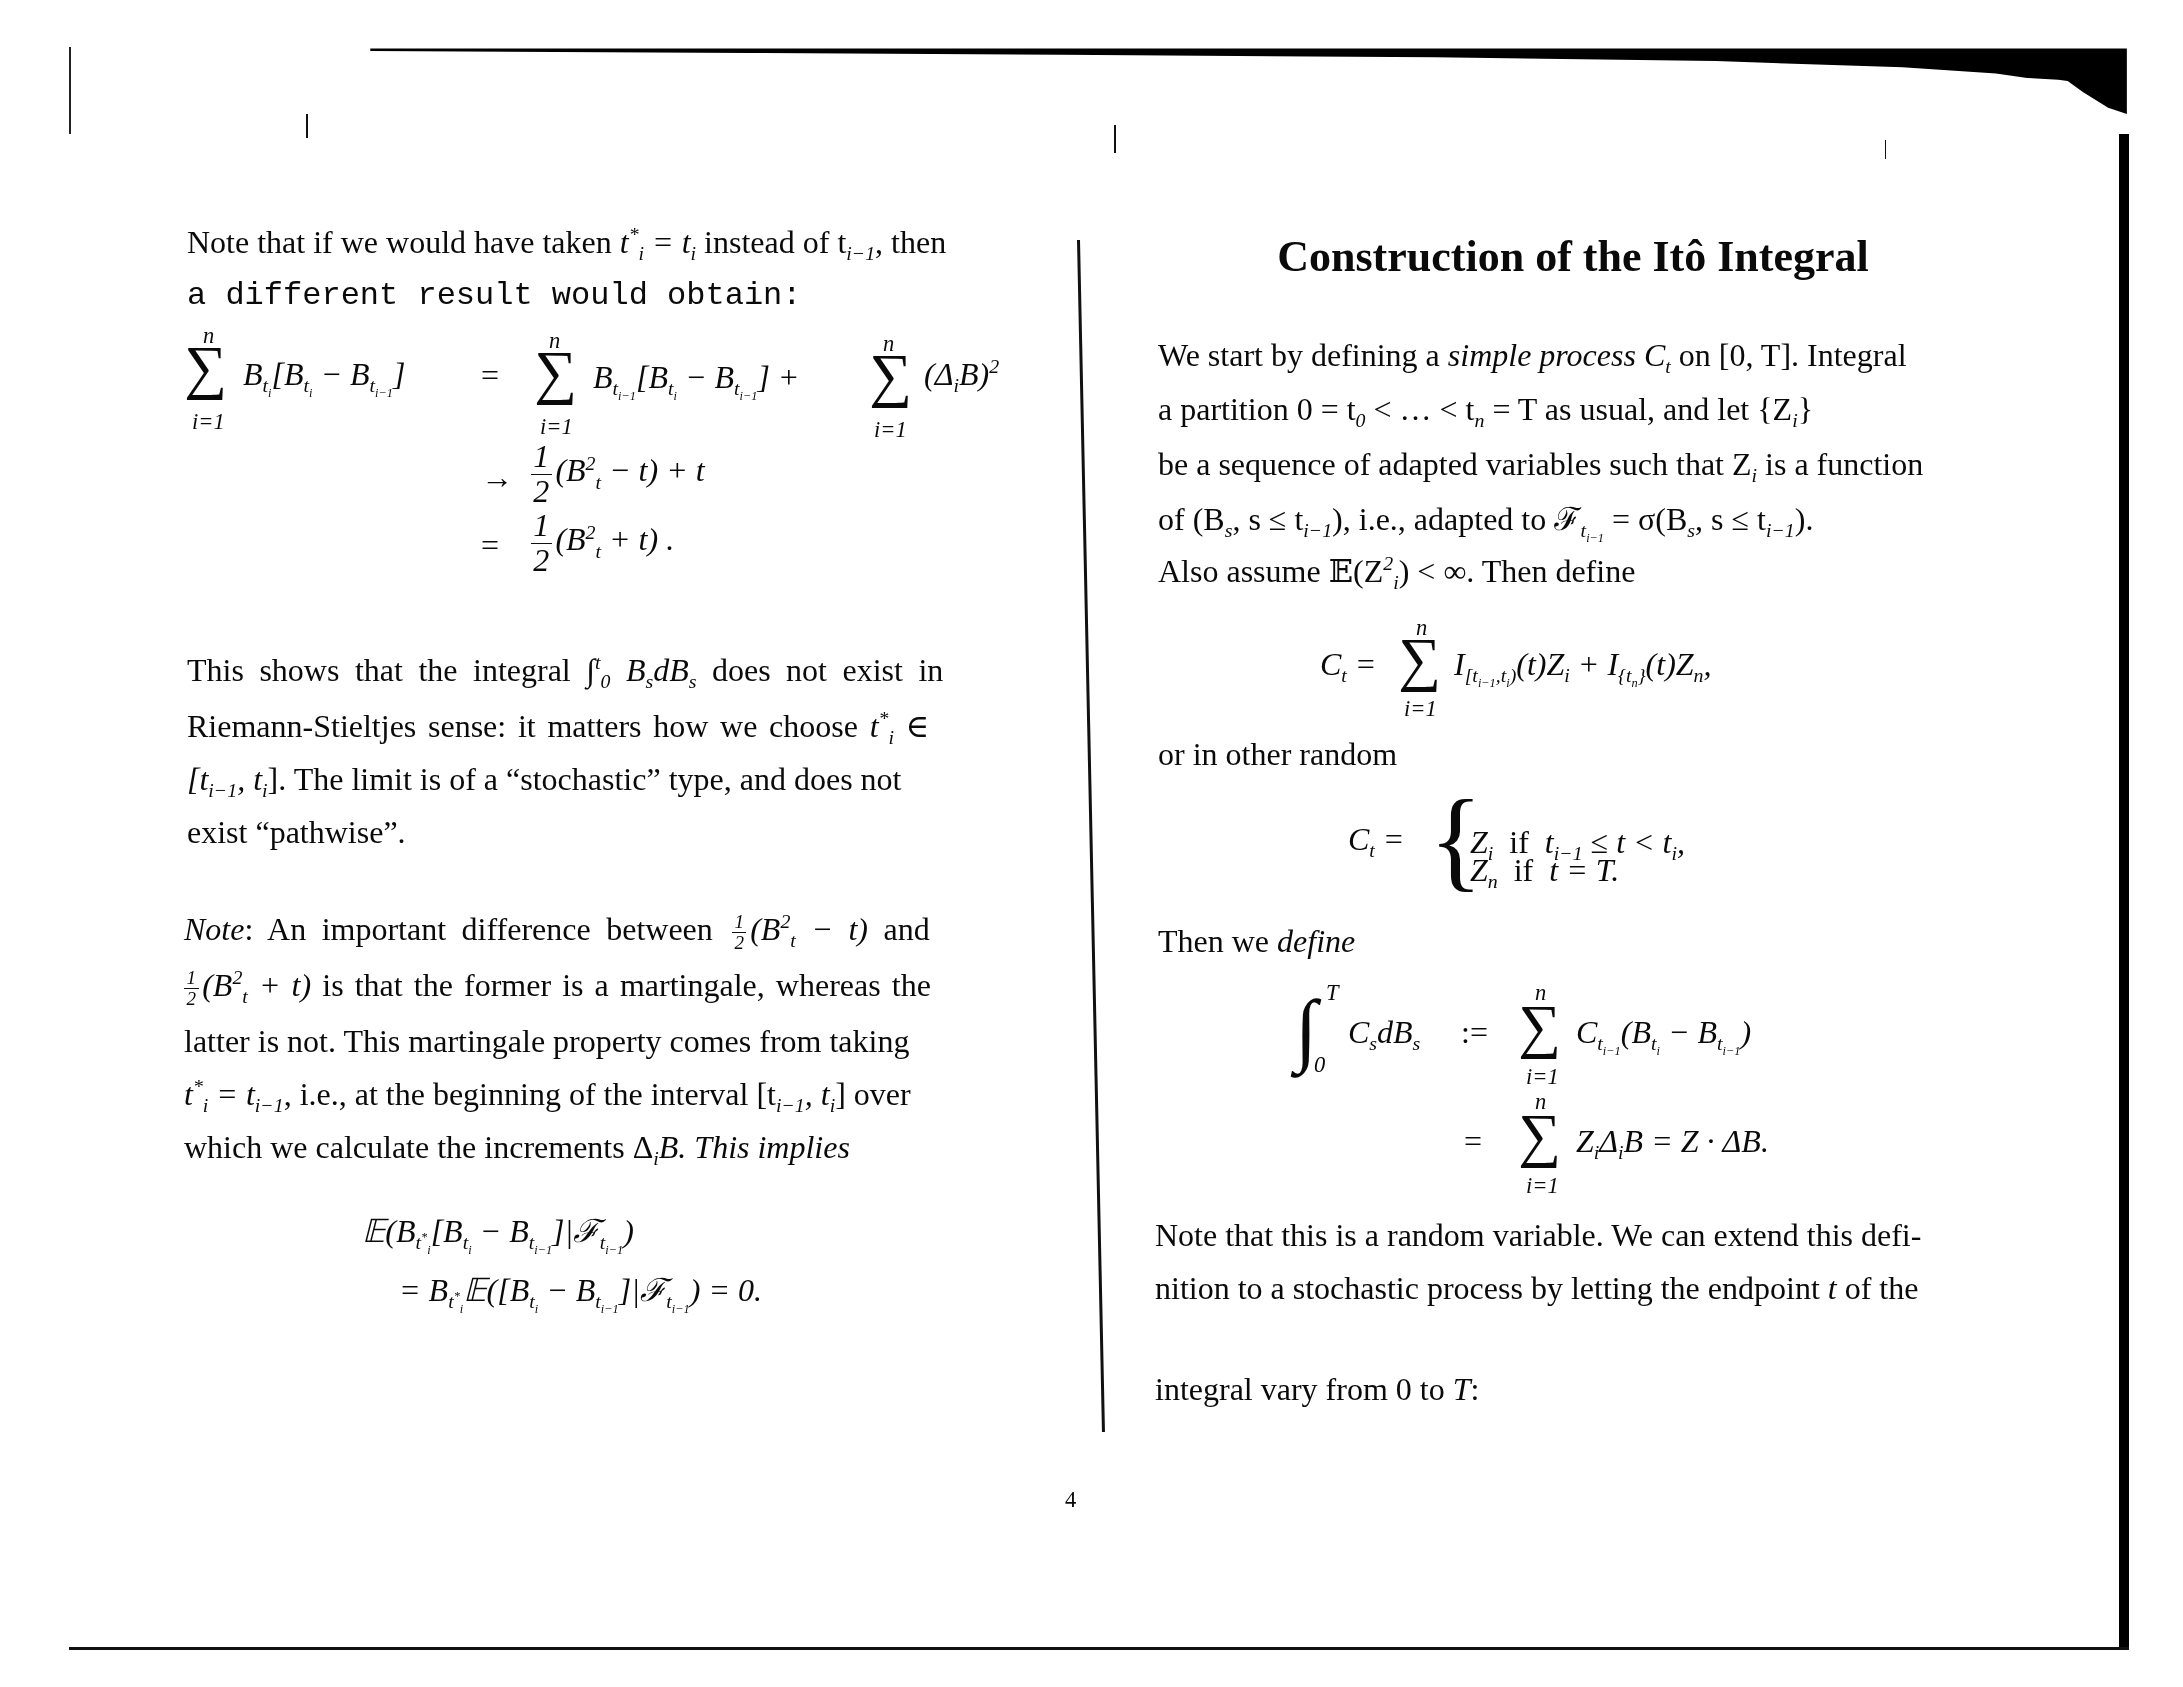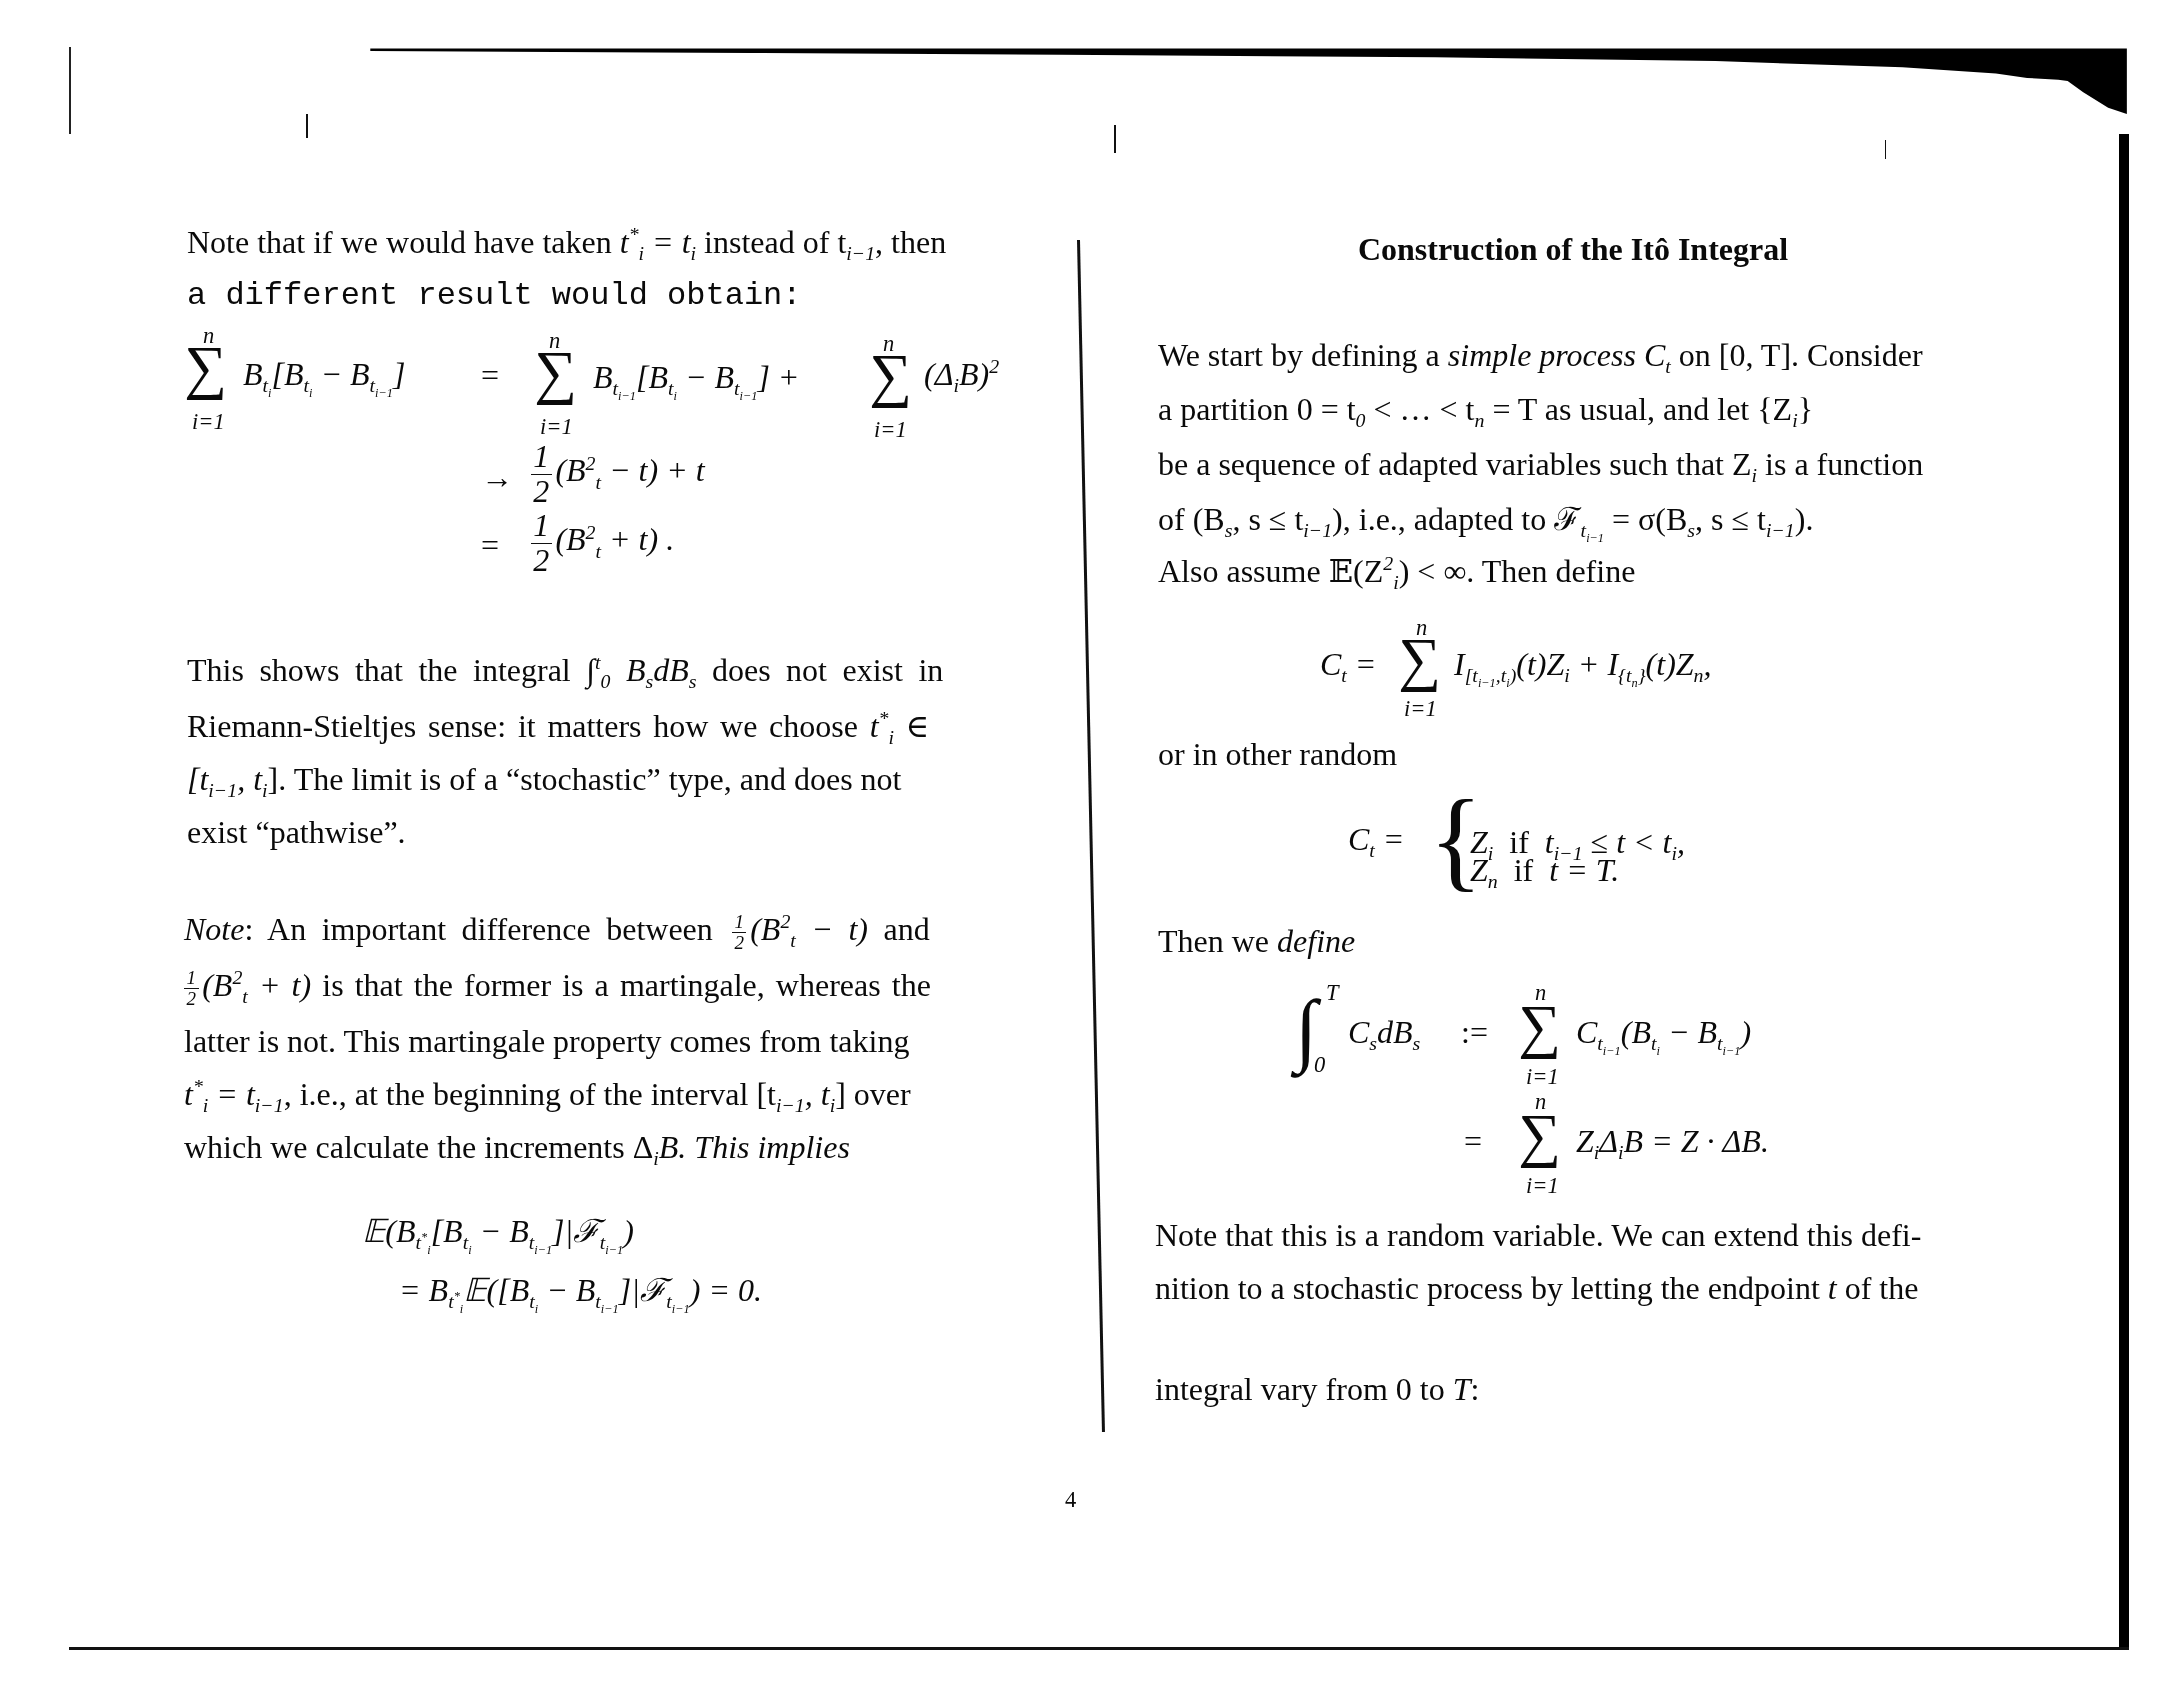--- a/index.html
+++ b/index.html
@@ -8,21 +8,21 @@
   .scan-top { position:absolute; left:0; top:0; width:2183px; height:187px; }
   .scan-right { position:absolute; left:2119px; top:134px; width:10px; height:1514px; background:#000; }
   .scan-bottom { position:absolute; left:69px; top:1647px; width:2060px; height:2.5px; background:#111; }
   .scan-left { position:absolute; left:69px; top:47px; width:1.9px; height:87px; background:#222; }
   .tick { position:absolute; width:1.9px; background:#111; }
   .divider { position:absolute; left:1077px; top:240px; width:2.5px; height:1192px; background:#111;
              transform:skewX(1.2deg); transform-origin:top; }
   .txt { position:absolute; font-size:32px; line-height:55px; white-space:nowrap; }
   .m { font-style:italic; }
   .heading { position:absolute; left:1136px; width:874px; top:231px; text-align:center;
-             font-weight:bold; font-size:32px; }
+             font-weight:bold; font-size:44px; }
   sub, sup { font-size:62%; line-height:0; }
   .eqline { position:absolute; font-size:32px; white-space:nowrap; }
   .bigop { position:absolute; font-size:60px; line-height:1; }
   .lim { position:absolute; font-size:22.5px; font-style:italic; }
   .frac { display:inline-block; vertical-align:middle; text-align:center; margin:0 3.7px; }
   .frac span { display:block; line-height:1.05; }
   .frac .num { border-bottom:1.9px solid #111; padding:0 2.5px; }
   .brace { position:absolute; font-size:112px; line-height:1; font-weight:200; }
   .pageno { position:absolute; left:1065px; top:1487px; font-size:22.5px; }
 </style>
@@ -80,21 +80,21 @@
   <div class="txt" style="left:184px;top:1067px;"><span class="m">t</span><sup class="m">*</sup><sub class="m">i</sub><span class="m"> = t</span><sub class="m">i−1</sub><span>, i.e., at the beginning of the interval [t</span><sub class="m">i−1</sub><span class="m">, t</span><sub class="m">i</sub><span>] over</span></div>
   <div class="txt" style="left:184px;top:1120px;"><span>which we calculate the increments Δ</span><sub class="m">i</sub><span class="m">B. This implies</span></div>
 
   <div class="eqline m" style="left:362px;top:1208px;"><span>𝔼(B</span><sub>t<sup>*</sup><sub>i</sub></sub><span>[B</span><sub>t<sub>i</sub></sub><span> − B</span><sub>t<sub>i−1</sub></sub><span>]|ℱ</span><sub>t<sub>i−1</sub></sub><span>)</span></div>
   <div class="eqline m" style="left:399px;top:1267px;"><span>= B</span><sub>t<sup>*</sup><sub>i</sub></sub><span>𝔼([B</span><sub>t<sub>i</sub></sub><span> − B</span><sub>t<sub>i−1</sub></sub><span>]|ℱ</span><sub>t<sub>i−1</sub></sub><span>) = 0.</span></div>
 </div>
 
 <div>
   <div class="heading">Construction of the Itô Integral</div>
 
-  <div class="txt" style="left:1158px;top:328px;"><span>We start by defining a </span><em>simple process</em><span class="m"> C</span><sub class="m">t</sub><span> on [0, T]. Consider</span></div>
+  <div class="txt" style="left:1158px;top:328px;"><span>We start by defining a </span><em>simple process</em><span class="m"> C</span><sub class="m">t</sub><span> on [0, T]. Integral</span></div>
   <div class="txt" style="left:1158px;top:382px;"><span>a partition 0 = t</span><sub class="m">0</sub><span> &lt; … &lt; t</span><sub class="m">n</sub><span> = T as usual, and let {Z</span><sub class="m">i</sub><span>}</span></div>
   <div class="txt" style="left:1158px;top:437px;"><span>be a sequence of adapted variables such that Z</span><sub class="m">i</sub><span> is a function</span></div>
   <div class="txt" style="left:1158px;top:492px;text-align:right;"><span>of (B</span><sub class="m">s</sub><span>, s ≤ t</span><sub class="m">i−1</sub><span>), i.e., adapted to ℱ</span><sub class="m">t<sub>i−1</sub></sub><span> = σ(B</span><sub class="m">s</sub><span>, s ≤ t</span><sub class="m">i−1</sub><span>).</span></div>
   <div class="txt" style="left:1158px;top:544px;"><span>Also assume 𝔼(Z</span><sup class="m">2</sup><sub class="m">i</sub><span>) &lt; ∞. Then define</span></div>
 
   <div>
     <span class="lim" style="left:1416px;top:615px;">n</span>
     <span class="bigop" style="left:1398px;top:629px;">∑</span>
     <span class="lim" style="left:1404px;top:696px;">i=1</span>
     <div class="eqline m" style="left:1320px;top:646px;"><span>C</span><sub>t</sub><span> =</span></div>

